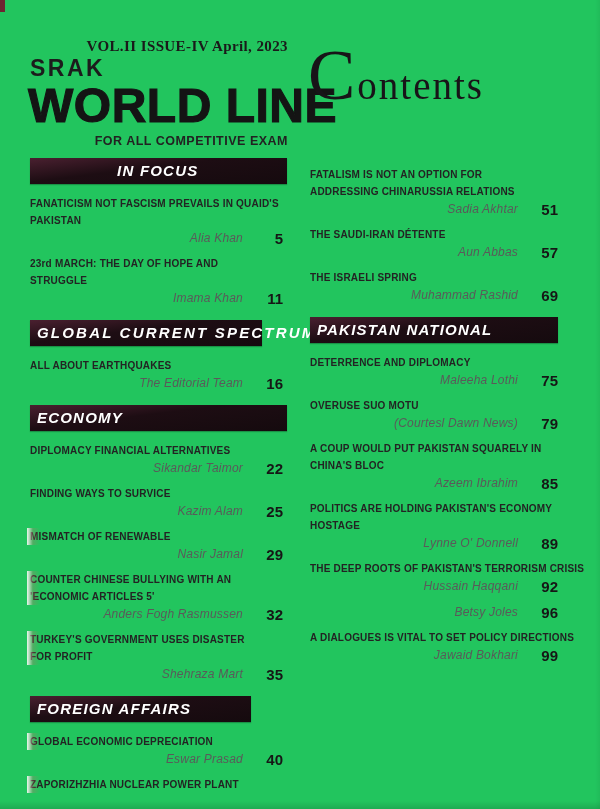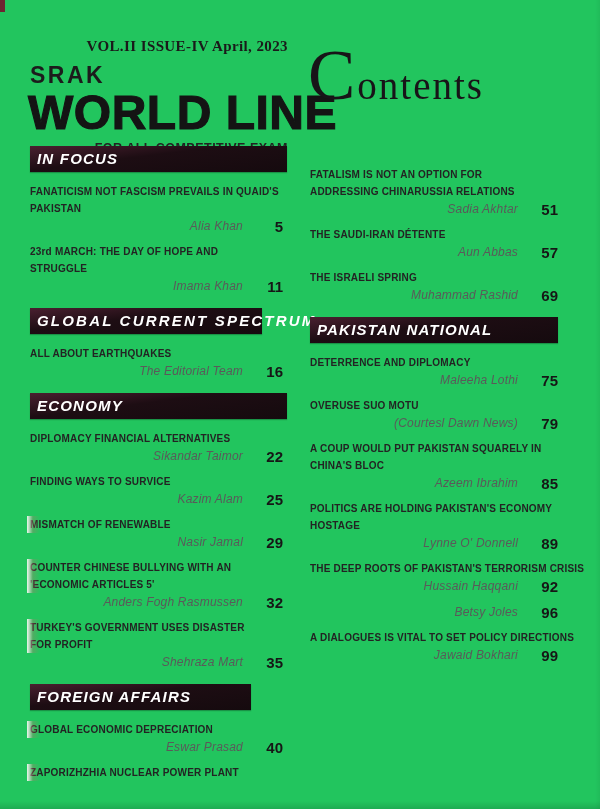--- a/index.html
+++ b/index.html
@@ -20,21 +20,21 @@
     background:linear-gradient(90deg,rgba(0,0,0,0),rgba(0,0,0,0.05));}
   .corner-mark{position:absolute;left:0;top:0;width:5px;height:12px;background:#6e2531;}
 
   
   .masthead{position:absolute;top:38px;left:30px;width:258px;}
   .vol-line{
     font-family:"Liberation Serif","DejaVu Serif",serif;
     font-weight:700;font-size:15px;letter-spacing:.4px;color:#1a1a1a;
     text-align:right;white-space:nowrap;
   }
-  .brand{font-size:23px;font-weight:800;letter-spacing:2.5px;color:#1c1c1c;margin-top:7px;}
+  .brand{font-size:23px;font-weight:800;letter-spacing:2.5px;color:#1c1c1c;margin-top:0;}
   .logo{
     font-size:48px;font-weight:700;color:#141414;letter-spacing:.5px;
     white-space:nowrap;line-height:1.02;margin-left:-2px;
     -webkit-text-stroke:1.1px #141414;
   }
   .tagline{font-size:12.5px;font-weight:700;letter-spacing:.5px;color:#222;
     text-align:right;margin-top:3px;white-space:nowrap;}
 
   .contents-heading{
     position:absolute;top:36px;left:308px;width:280px;
@@ -51,21 +51,21 @@
 
   
   .banner{
     width:95%;box-sizing:border-box;
     background:linear-gradient(173deg,#4a2030 0%,#1d0d13 42%,#150a0e 100%);
     color:#fff;font-weight:800;font-style:italic;
     font-size:15px;letter-spacing:1.2px;line-height:18px;
     padding:4px 8px 4px 7px;margin:5px 0 11px;white-space:nowrap;
     box-shadow:0 1px 1px rgba(0,0,0,.25);
   }
-  .col > .banner:first-child{margin-top:4px;}
+  .col > .banner:first-child{margin-top:16px;text-align:center;}
   .bw86{width:86%;} .bw82{width:82%;} .bw90{width:90%;}
   .ls2{letter-spacing:2.2px;}
 
   
   .article{margin-bottom:8px;}
   .a-title{
     position:relative;
     font-size:10px;font-weight:700;line-height:17px;
     letter-spacing:.2px;color:#232323;
   }

